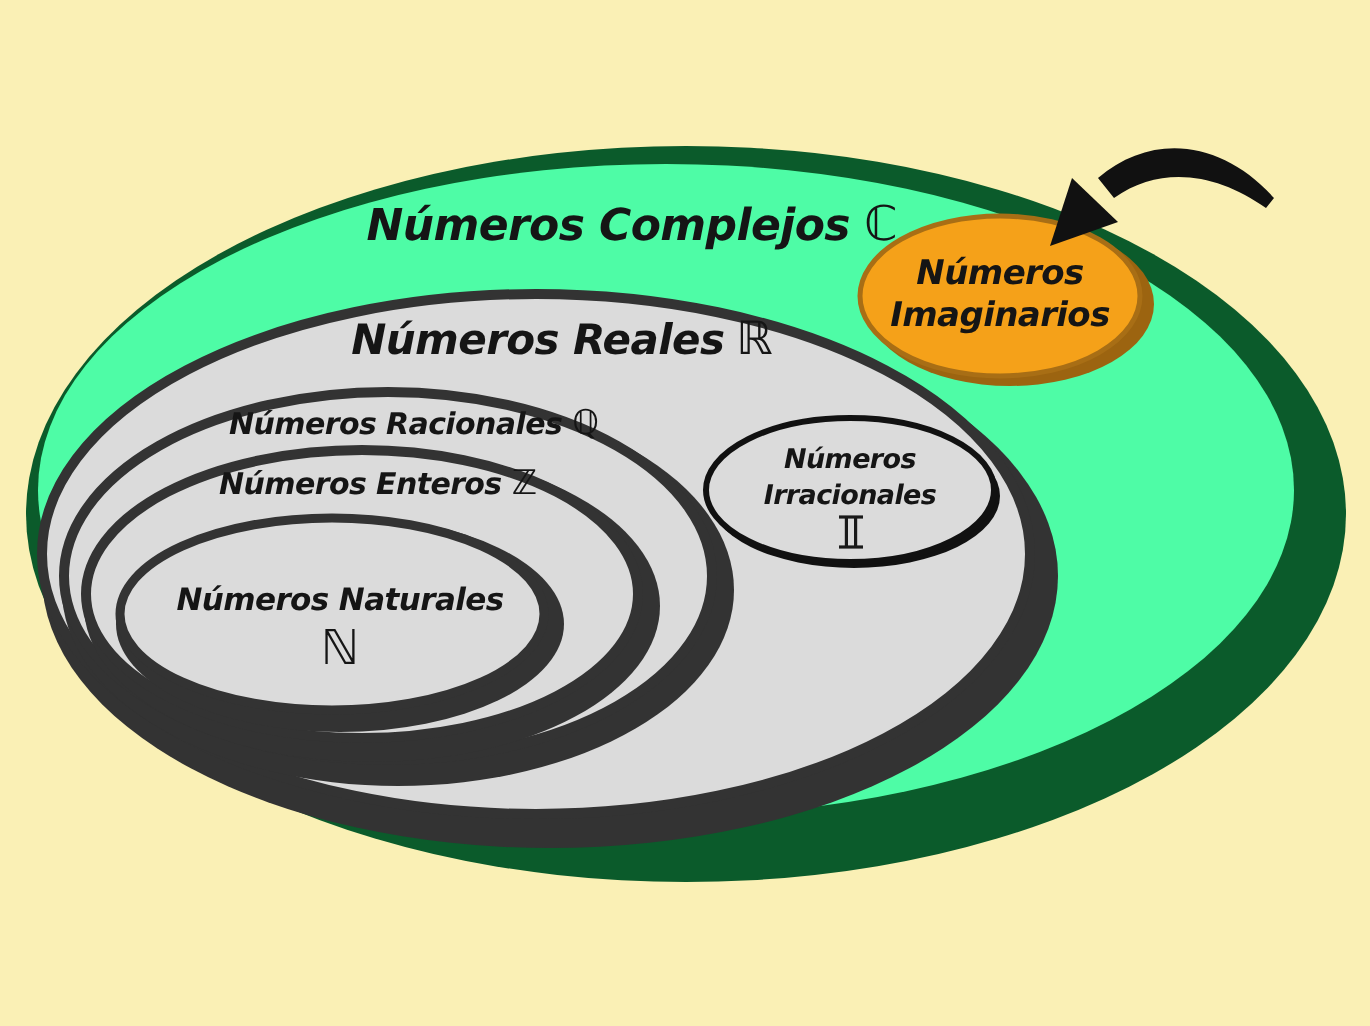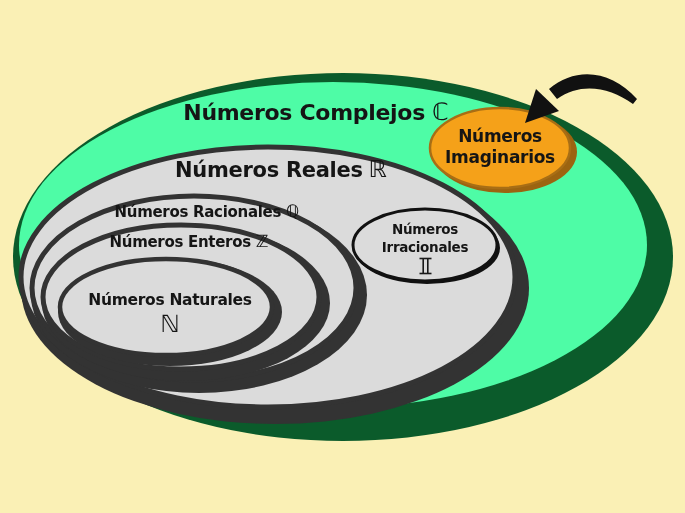--- a/index.html
+++ b/index.html
@@ -1,18 +1,19 @@
 <!DOCTYPE html>
 <html><head>
 <meta charset="utf-8">
 <style>
   html,body{margin:0;padding:0;background:#888;}
   .stage{
     width:685px;height:513px;position:relative;overflow:hidden;
     font-family:"DejaVu Sans",sans-serif;
+    font-style:italic;
   }
   svg{display:block;}
   .lbl{
     font-family:"DejaVu Sans",sans-serif;
     font-weight:bold;
     letter-spacing:-0.3px;
     fill:#151515;
   }
   .sym{font-weight:400;letter-spacing:0;}
 </style>

